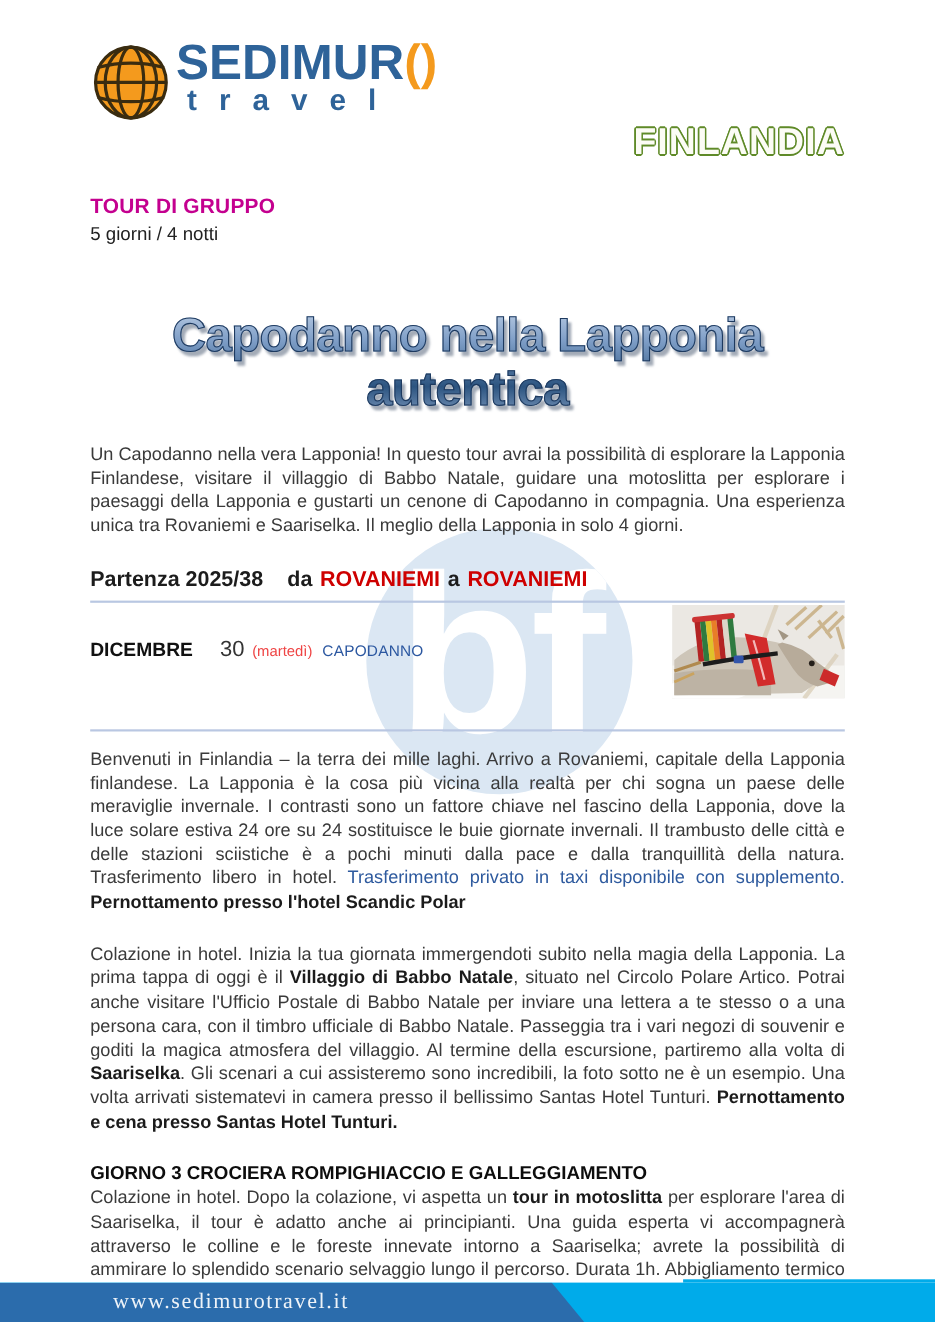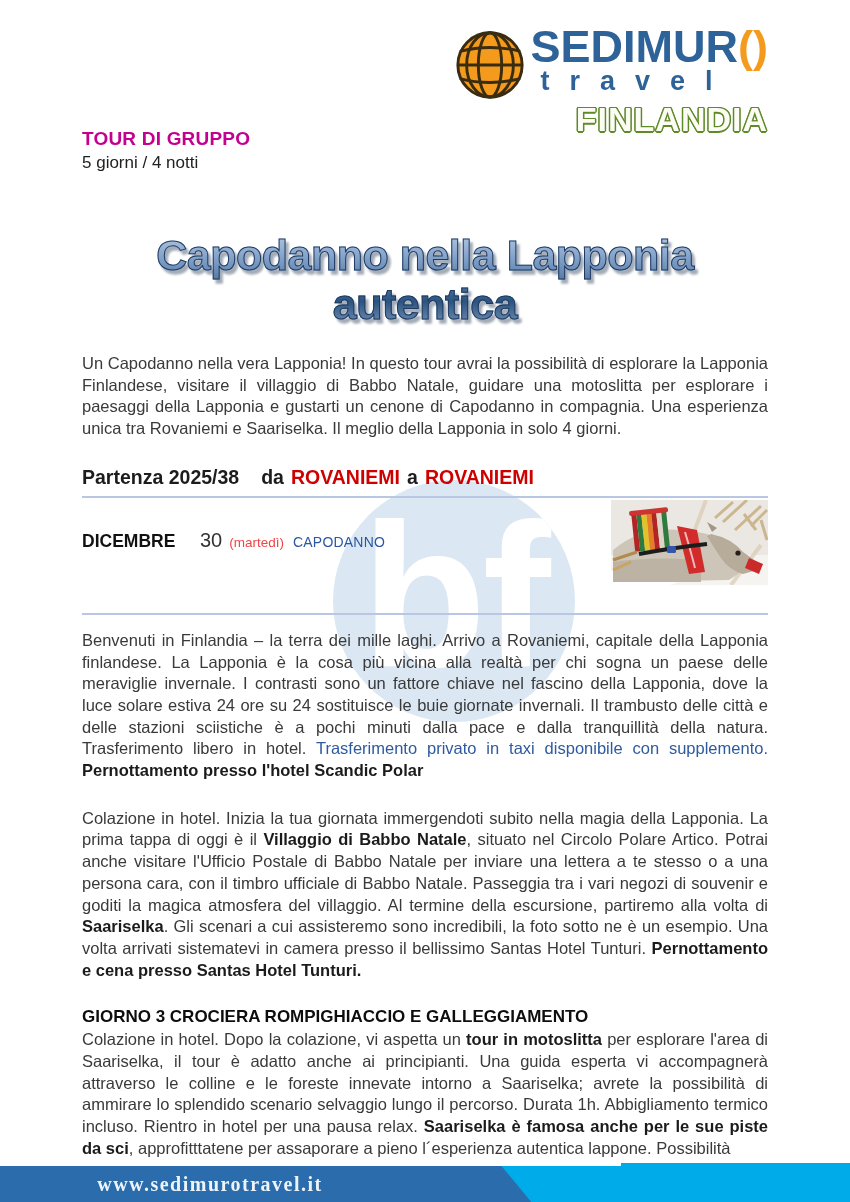--- a/index.html
+++ b/index.html
@@ -10,30 +10,30 @@
   .content{position:relative;z-index:1;padding:0 82px;}
 
   
   .watermark{
     position:absolute;left:333px;top:480px;width:242px;height:242px;border-radius:50%;
     background:#dbe7f3;z-index:0;display:flex;align-items:center;justify-content:center;overflow:hidden;
   }
   .watermark span{color:#ffffff;font-size:205px;font-weight:bold;line-height:1;letter-spacing:-4px;margin-top:-14px;}
 
   
-  .logo-row{display:flex;justify-content:flex-end;align-items:flex-start;padding-top:26px;height:88px;}
+  .logo-row{display:flex;justify-content:flex-start;align-items:flex-start;padding-top:36px;height:88px;}
   .globe{width:74px;height:74px;margin-right:4px;margin-top:0;}
   .logo-text{display:flex;flex-direction:column;}
   .brand-line{font-size:45px;font-weight:bold;color:#2E6399;line-height:0.92;letter-spacing:0;}
   .brand-mark{color:#F49A1D;}
   .tagline{font-size:27px;font-weight:bold;color:#2E6399;letter-spacing:20px;margin-top:1px;margin-left:10px;line-height:1;}
 
   .subheader{display:flex;justify-content:space-between;align-items:flex-start;margin-top:4px;}
   .tour-block{margin-top:10px;}
-  .tour-type{font-size:19px;font-weight:bold;color:#C4008F;letter-spacing:0.2px;}
+  .tour-type{font-size:19px;font-weight:bold;color:#C4008F;letter-spacing:0.2px;margin-top:40px;}
   .tour-duration{font-size:17px;color:#222222;margin-top:3px;}
   .destination{
     font-size:34px;font-weight:bold;letter-spacing:1px;margin-top:-18px;color:#fcfcf5;
     text-shadow:-1.5px 0 #5F8A28,1.5px 0 #5F8A28,0 -1.5px #5F8A28,0 1.5px #5F8A28,
                 -1px -1px #5F8A28,1px 1px #5F8A28,-1px 1px #5F8A28,1px -1px #5F8A28;
   }
 
   
   .main-title{
     margin-top:58px;text-align:center;font-size:43px;font-weight:bold;letter-spacing:-0.5px;
@@ -74,21 +74,21 @@
   .seg-bold{font-weight:bold;color:#1b1b1b;}
   .seg-blue{color:#2E5A9E;}
 
   
   .footer{position:absolute;left:0;bottom:0;width:100%;height:36px;background:#00ABEA;z-index:2;}
   .footer::before{content:'';position:absolute;right:0;bottom:36px;width:27%;height:3px;background:#00ABEA;}
   .footer-left{position:absolute;top:0;left:0;width:100%;height:100%;background:#2B6CAC;
     clip-path:polygon(0 0,59% 0,62.5% 100%,0 100%);}
   .footer-url{
     position:absolute;top:50%;left:0;transform:translateY(-50%);width:420px;text-align:center;
-    color:#eef3f8;font-family:"Liberation Serif",serif;font-size:20px;letter-spacing:1.5px;font-weight:bold;
+    color:#eef3f8;font-family:"Liberation Serif",serif;font-size:20px;letter-spacing:1.5px;
   }
 </style>
 </head>
 <body>
 
 <div class="watermark">
   <span>bf</span>
 </div>
 
 <div class="content">

